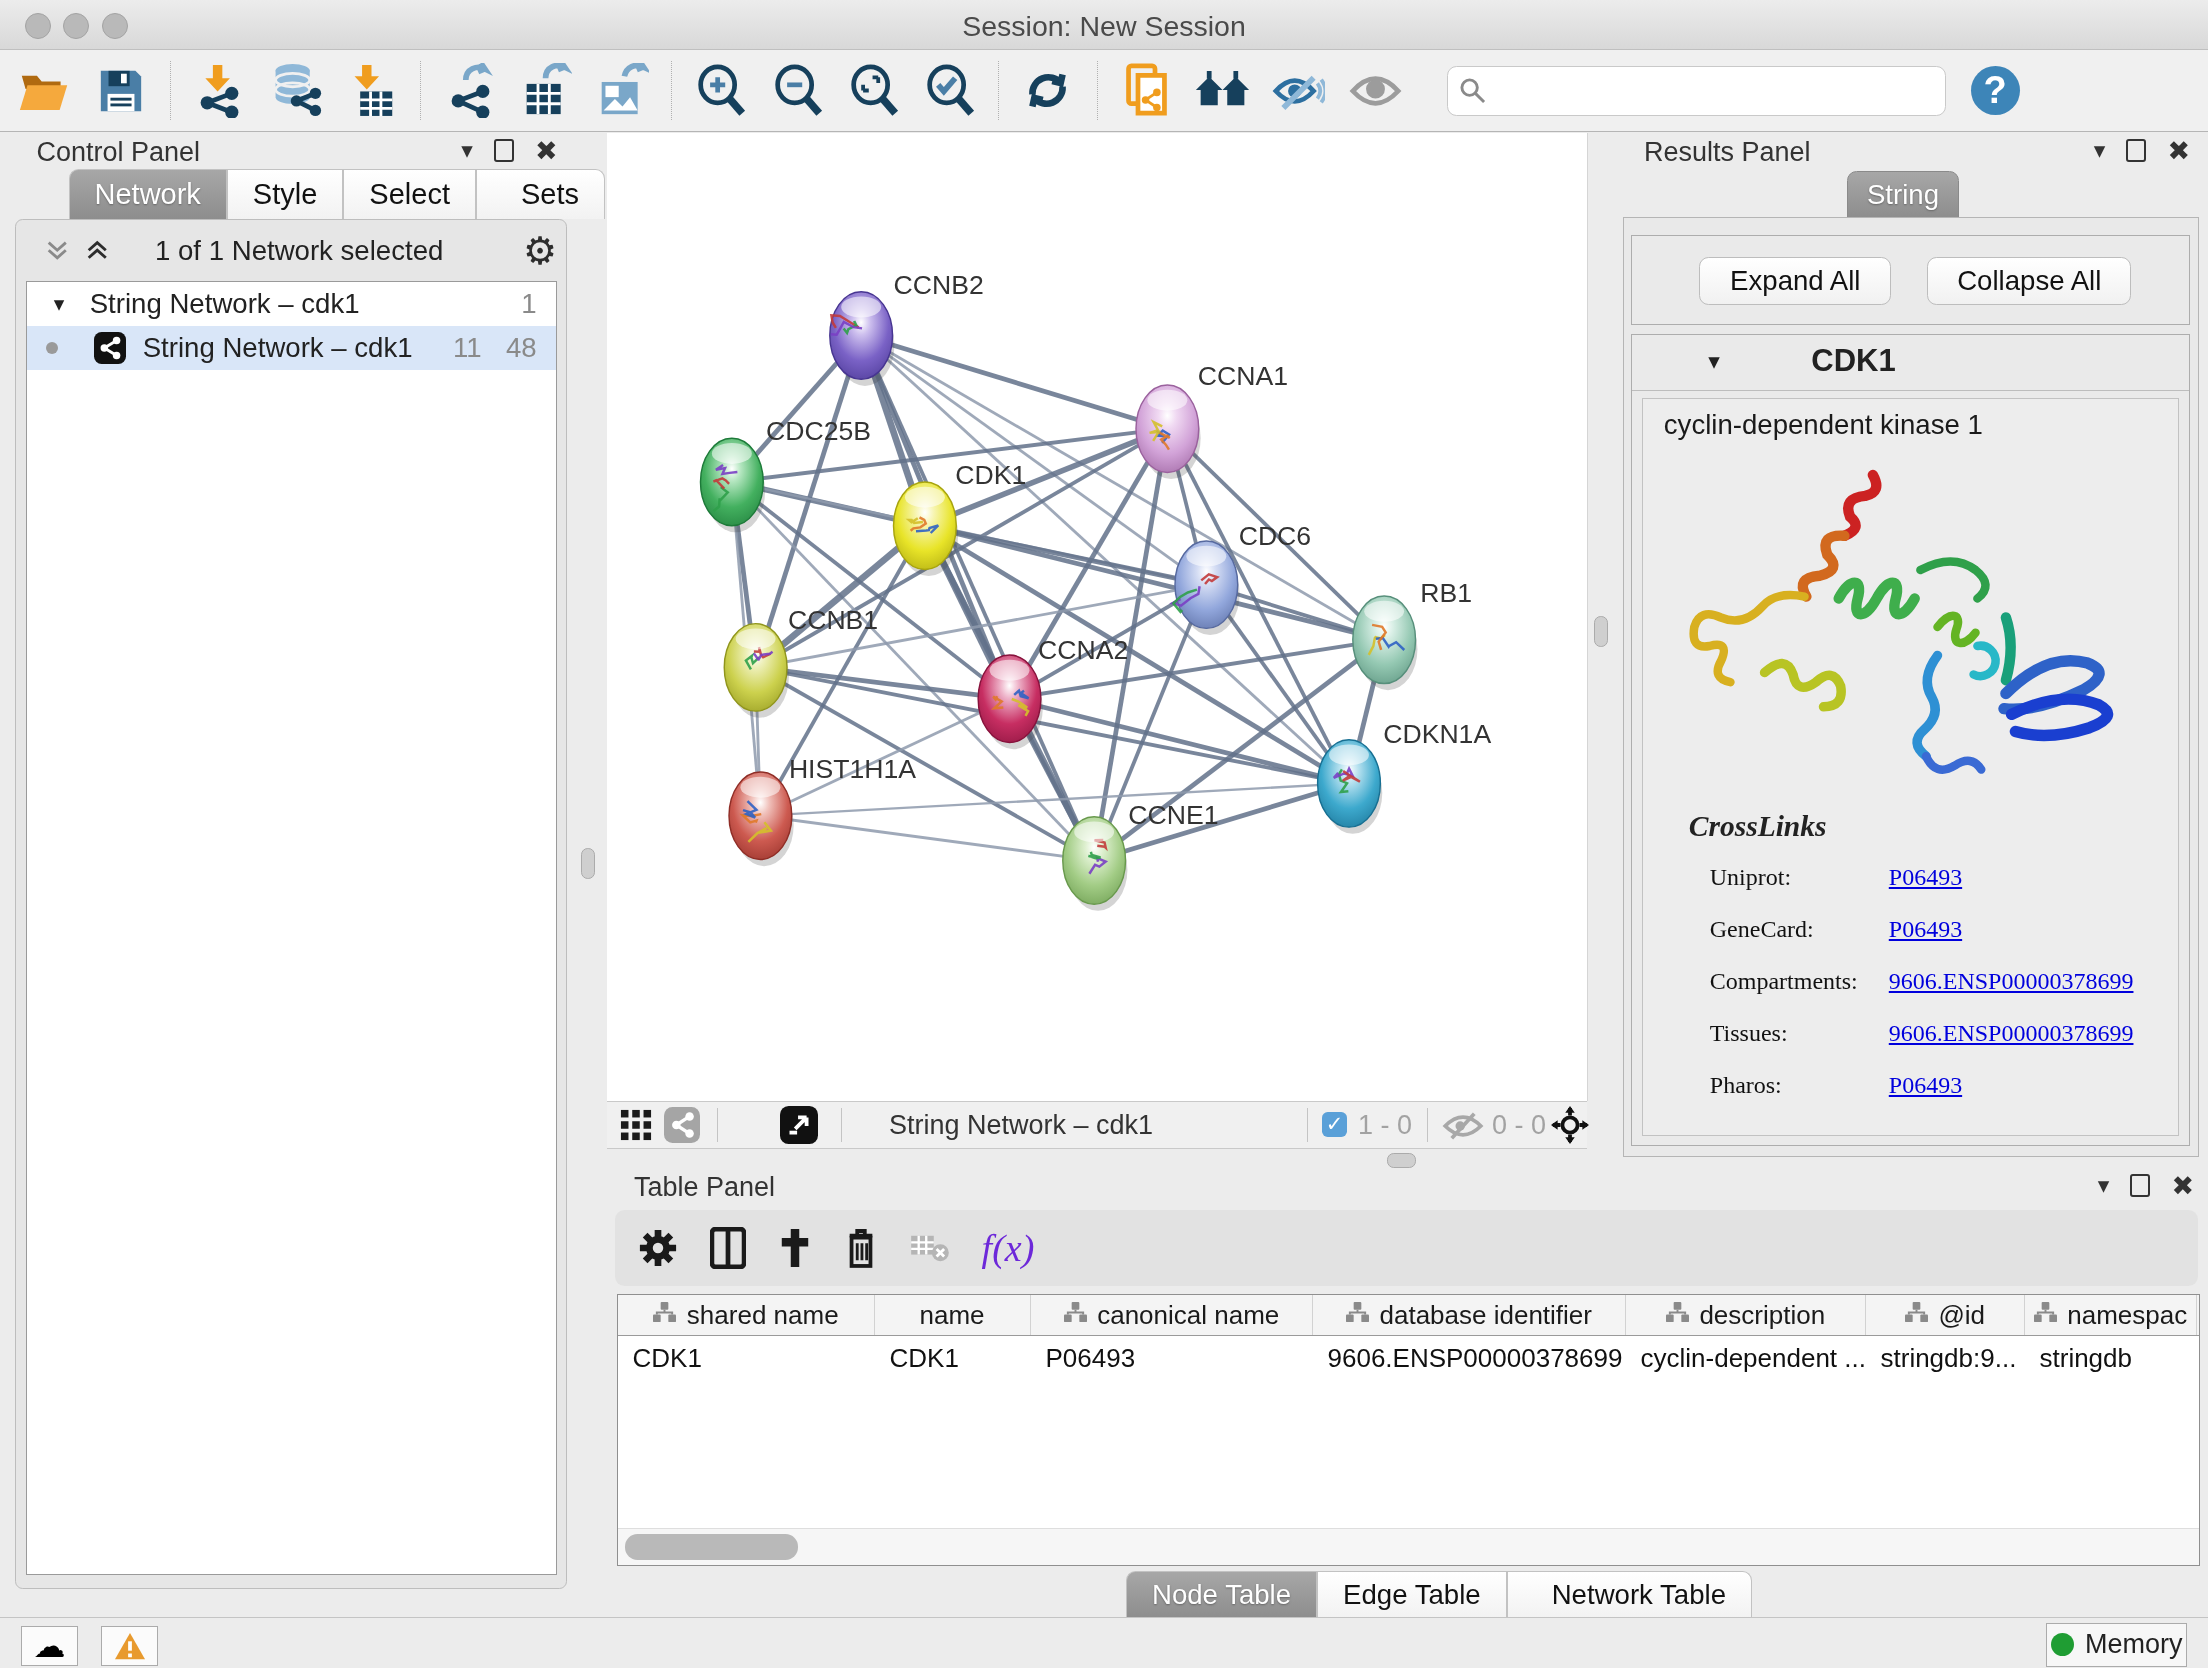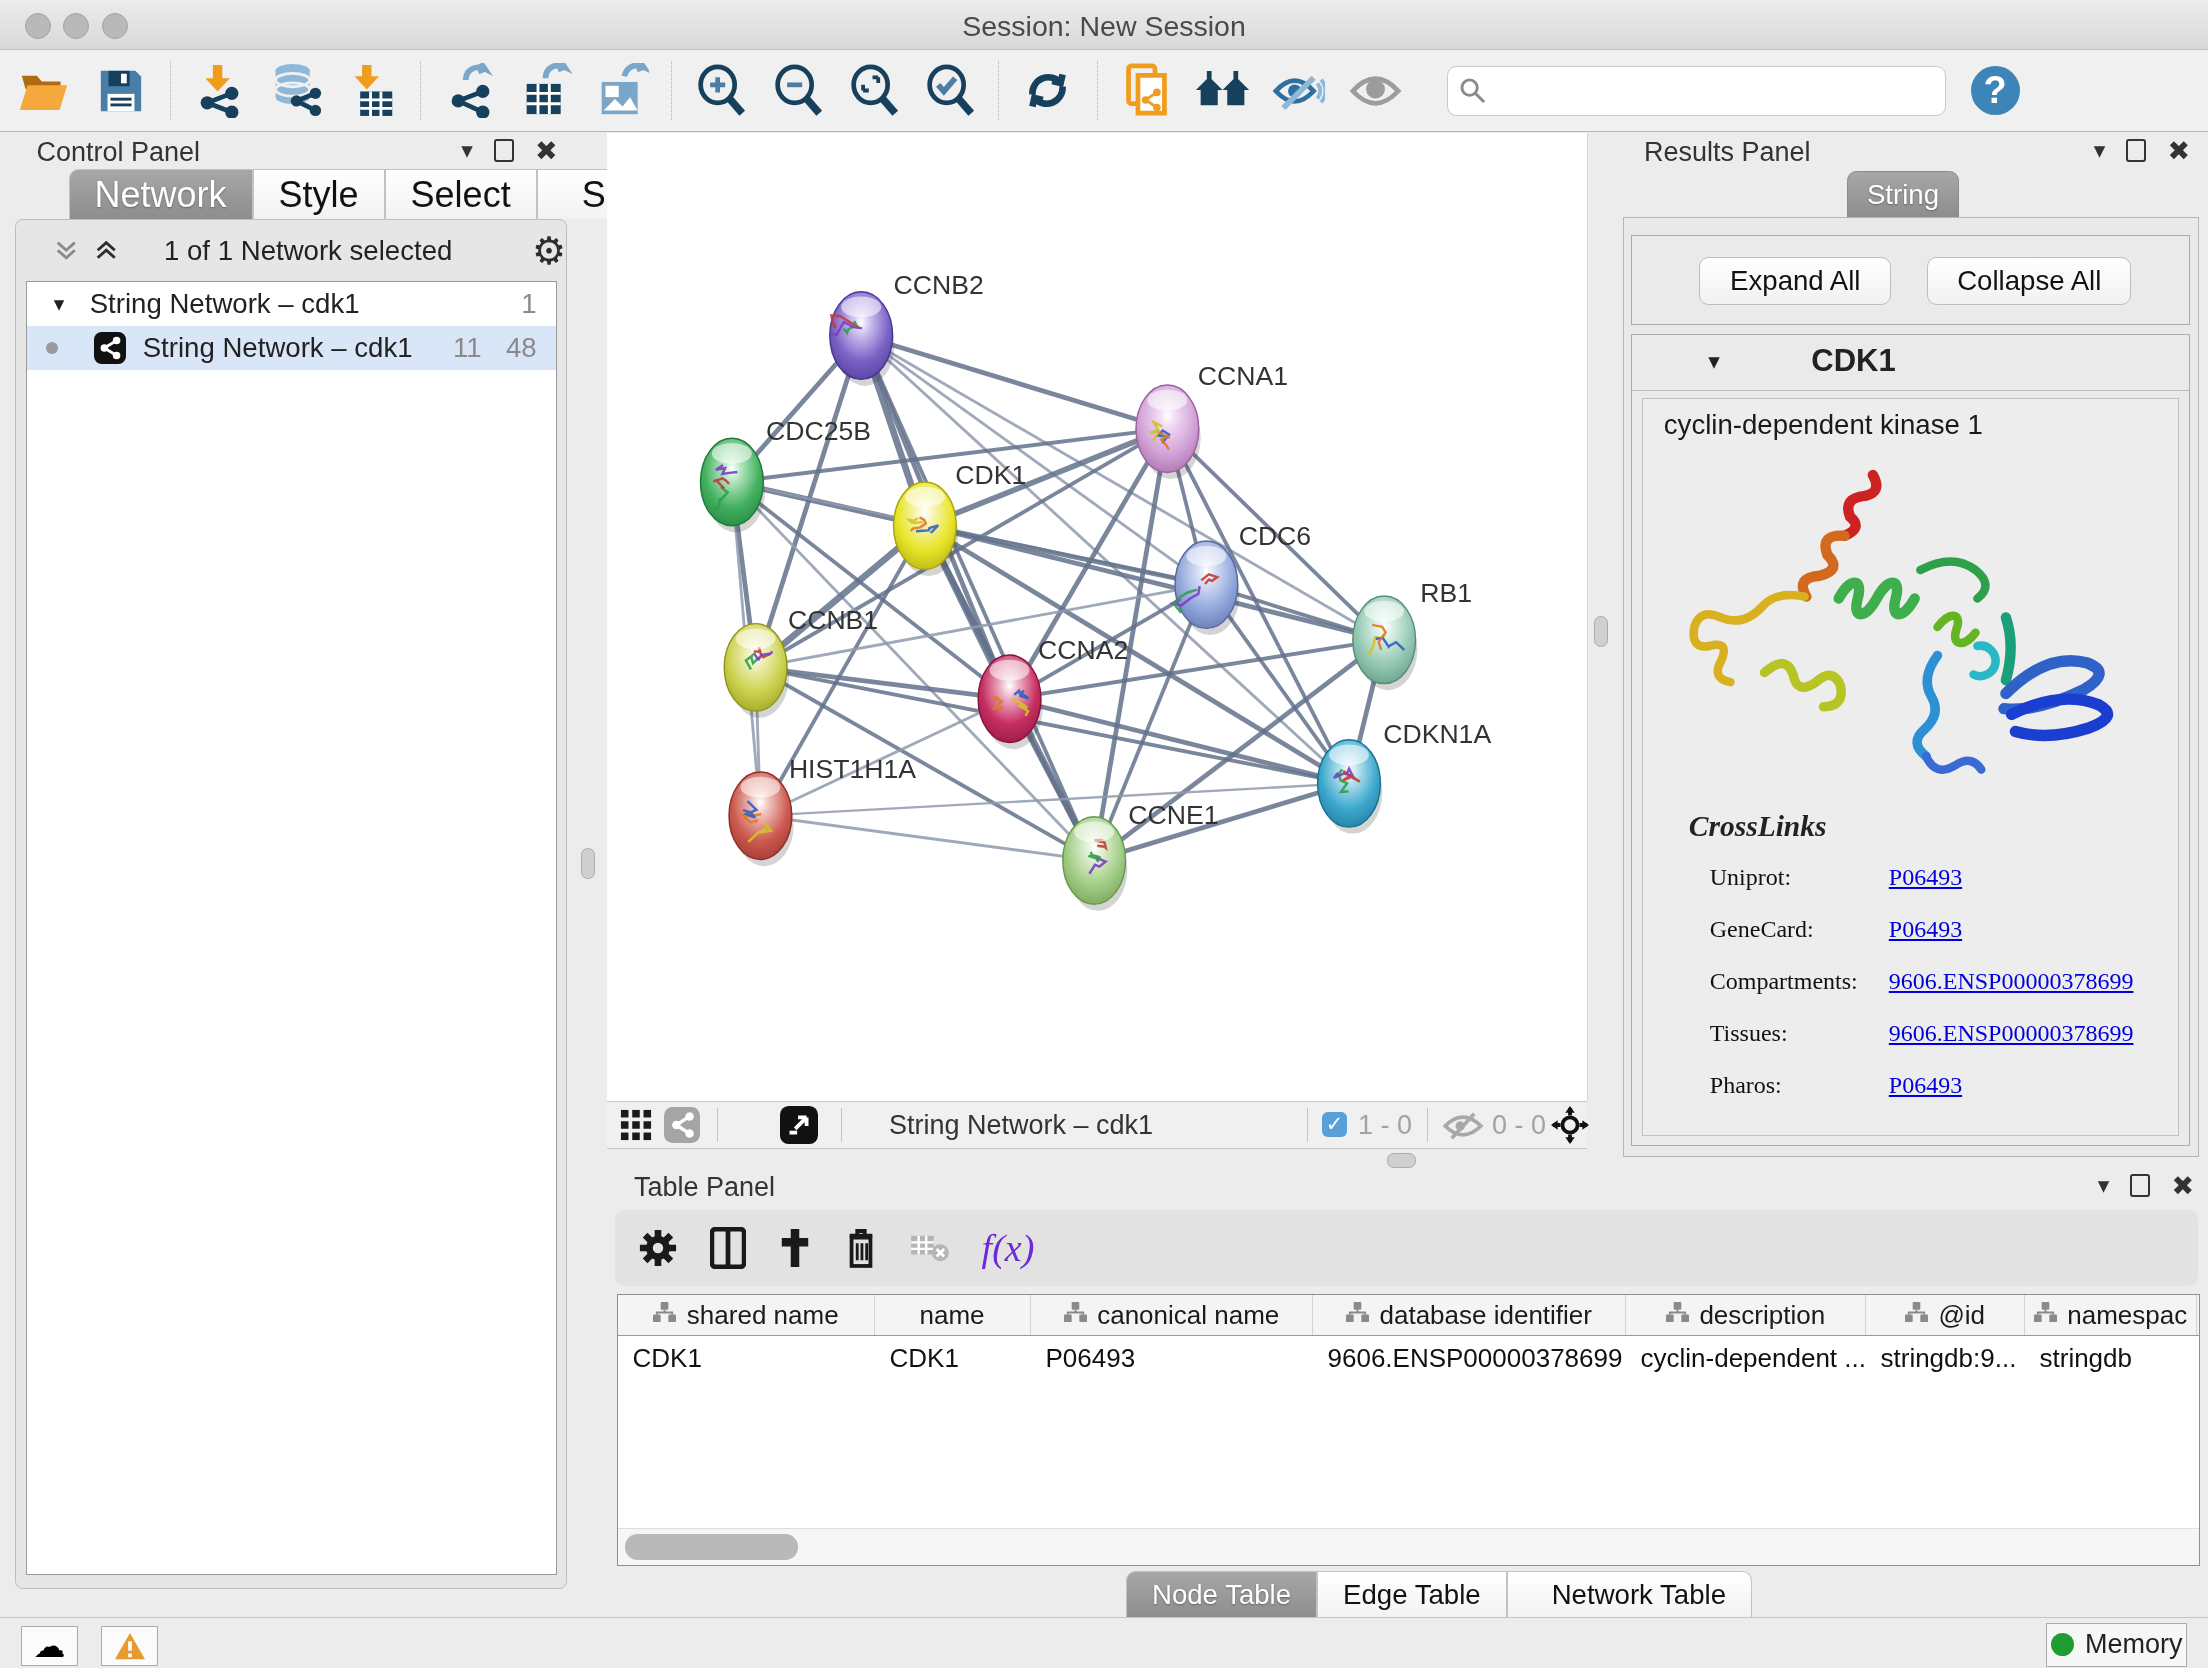--- a/index.html
+++ b/index.html
@@ -26,30 +26,30 @@
     font-size:38px;font-weight:bold;display:flex;align-items:center;justify-content:center;}
   
   .panel-head{position:absolute;left:0;top:0;width:100%;height:38px;font-size:27px;color:#333;}
   .panel-head .ph-title{position:absolute;left:27px;top:3.8px;}
   .ph-icons{position:absolute;right:15px;top:1.9px;display:flex;gap:21px;align-items:center;}
   .ph-icons .tri{font-size:23px;color:#333;font-family:"DejaVu Sans",sans-serif;}
   .ph-icons .sq{width:16px;height:19px;border:2.9px solid #333;border-radius:2.9px;display:block;}
   .ph-icons .x{font-size:27px;font-weight:bold;font-family:"DejaVu Sans",sans-serif;}
   .tabbar{display:flex;}
   .tab{height:49px;line-height:49px;padding:0 25px;background:linear-gradient(#ffffff,#f2f2f2);
-    border:1px solid #c2c2c2;border-bottom:none;font-size:36px;color:#111;text-align:center;}
+    border:1px solid #c2c2c2;border-bottom:none;font-size:29px;color:#111;text-align:center;}
   .tab:first-child{border-radius:9.5px 0 0 0;}
   .tab:last-child{border-radius:0 9.5px 0 0;padding-left:44px;}
   .tab.sel{background:linear-gradient(#a7a7a7,#8d8d8d);color:#fff;text-shadow:0 1px 1.9px #666;}
   
   .control-panel{position:absolute;left:9.5px;top:133px;width:563px;height:1480px;}
   .cp-tabs{position:absolute;left:59px;top:36px;}
   .cp-box{position:absolute;left:5.7px;top:86px;width:550px;height:1368px;background:#e6e6e6;
     border:1px solid #bdbdbd;border-radius:7.6px;}
-  .cp-gearrow{position:absolute;left:17px;top:7.6px;width:100%;height:49px;font-size:27.6px;}
+  .cp-gearrow{position:absolute;left:8px;top:7.6px;width:100%;height:49px;font-size:27.6px;}
   .cp-gearrow .chev{position:absolute;top:7.6px;}
   .cp-gearrow .txt{position:absolute;width:100%;text-align:center;top:7.6px;}
   .cp-gearrow .gear{position:absolute;right:17px;top:1.9px;font-size:38px;color:#2d2d2d;
     font-family:"DejaVu Sans",sans-serif;}
   .cp-list{position:absolute;left:9.5px;top:61px;width:529px;height:1292px;background:#fff;border:1px solid #9a9a9a;}
   .tree-row{position:relative;width:100%;height:44px;font-size:27.6px;line-height:44px;}
   .tree-row.selrow{background:#d9e6f8;}
   .tree-tri{position:absolute;left:27px;top:0;font-size:21px;font-family:"DejaVu Sans",sans-serif;}
   .tree-label{position:absolute;left:63px;}
   .tree-count{position:absolute;right:19px;color:#8a8a8a;}

